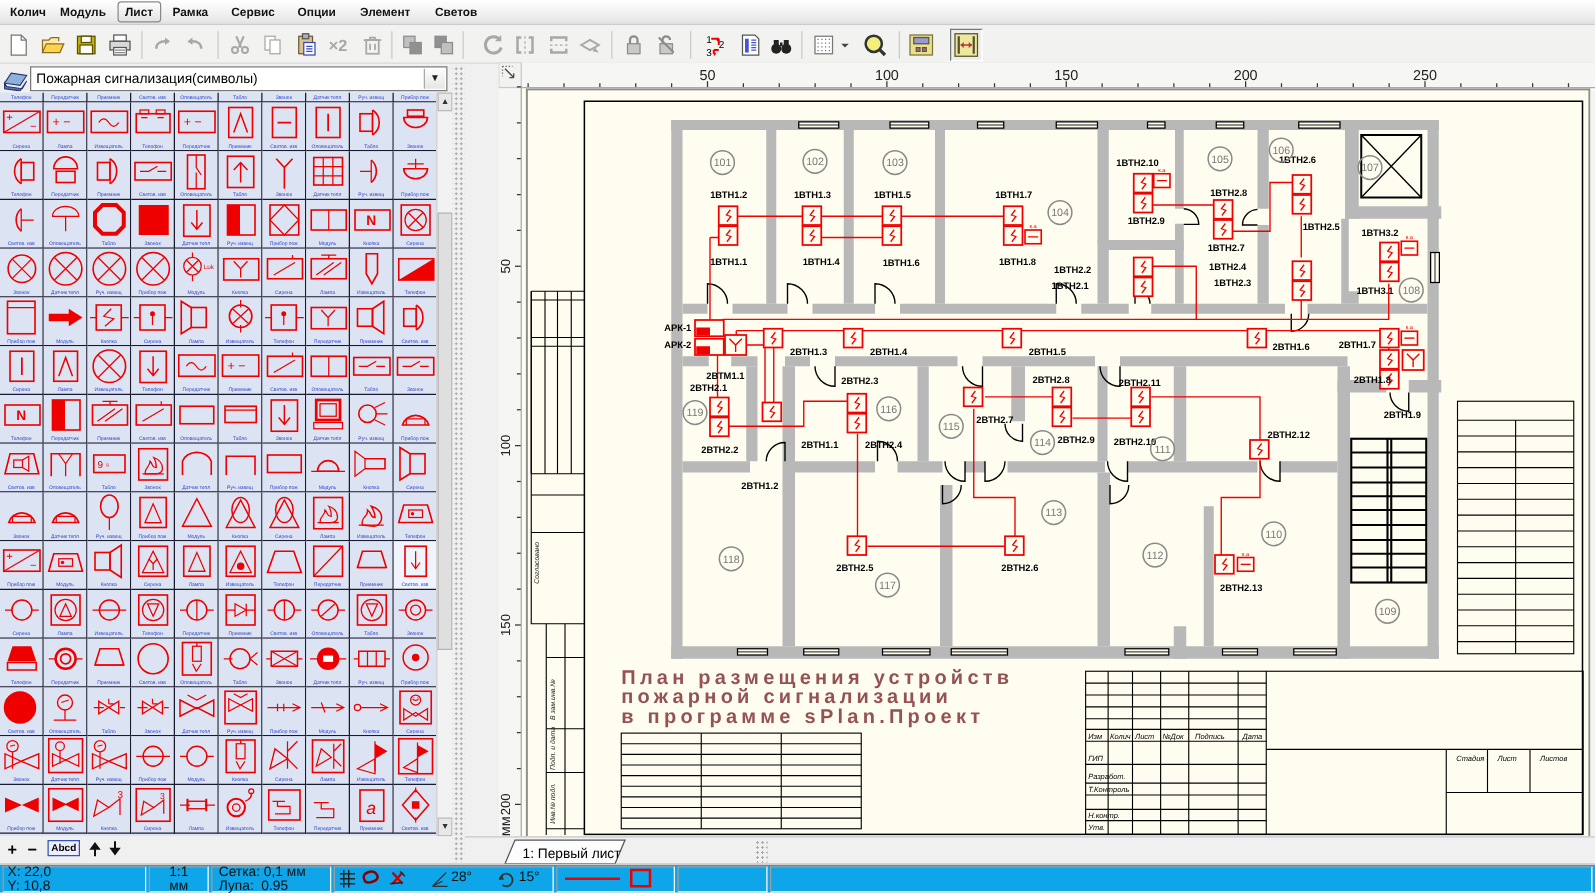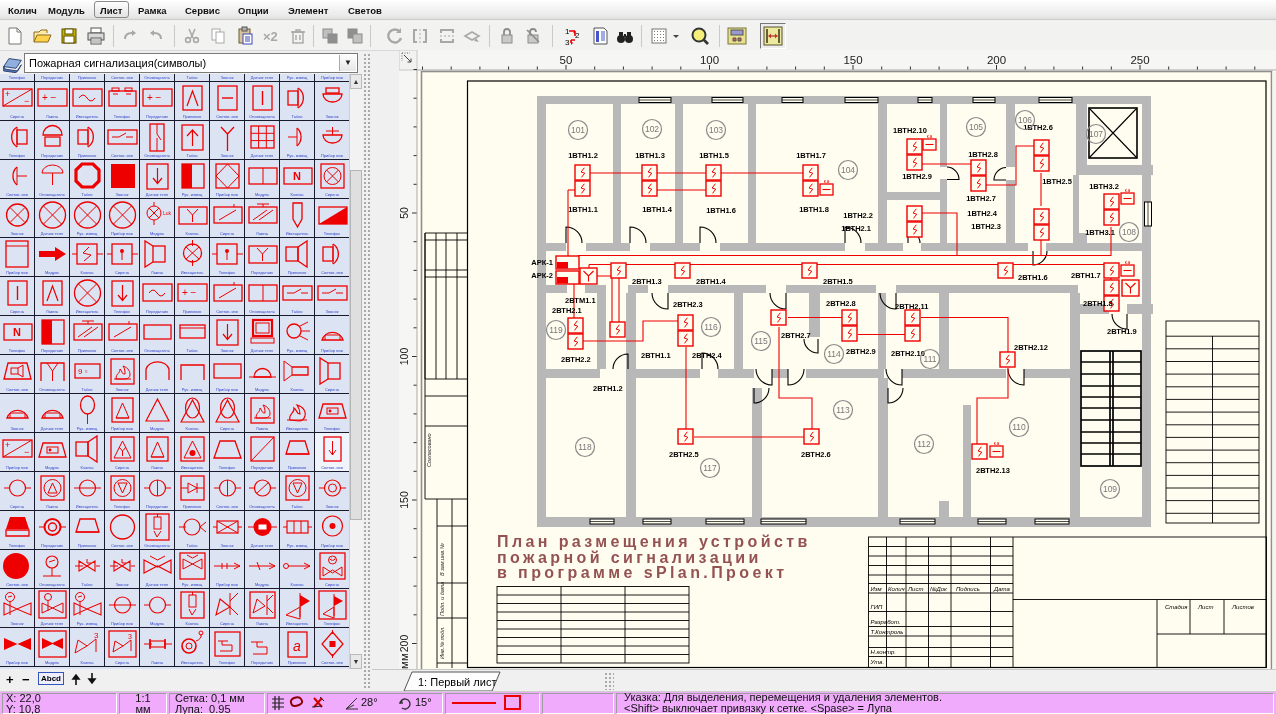--- a/index.html
+++ b/index.html
@@ -13,21 +13,21 @@
 #combobtn{position:absolute;right:1px;top:1px;width:17px;height:16px;background:linear-gradient(#fdfdfd,#e6e6e6);border-left:1px solid #aaa;text-align:center;font-size:8px;line-height:16px;color:#222;}
 #grid{position:absolute;left:0;top:74px;width:349px;height:595px;background:#dce4f3;overflow:hidden;}
 .cell{position:absolute;width:35px;height:40px;border-right:1px solid #1a1a2e;border-bottom:1px solid #1a1a2e;background:#dce4f3;}
 .cap{position:absolute;left:0;bottom:1px;width:34px;font-size:4px;color:#3344cc;text-align:center;white-space:nowrap;overflow:hidden;}
 #vsb{position:absolute;left:349px;top:74px;width:13px;height:595px;background:#f2f2f2;border-left:1px solid #d0d0d0;}
 #split{position:absolute;left:362px;top:52px;width:10px;height:638px;background:#f0f0f0;background-image:radial-gradient(#a9a9a9 0.8px,transparent 1px);background-size:4px 4px;background-position:1px 1px;}
 #vtools{position:absolute;left:372px;top:52px;width:27px;height:566px;background:#c2410c;margin-left:48px;}
 .vt{position:absolute;left:1px;width:25px;height:25px;}
 #panelbar{position:absolute;left:0;top:669px;width:362px;height:21px;background:#f0f0f0;}
 #tabrow{position:absolute;left:372px;top:669px;width:904px;height:22px;background:#f0f0f0;border-top:1px solid #c8c8c8;}
-#statusbar{position:absolute;left:0;top:691px;width:1276px;height:23px;background:#f0abfc;border-top:1px solid #cfcfcf;font-size:11px;color:#111;}
+#statusbar{position:absolute;left:0;top:691px;width:1276px;height:23px;background:#0ea5e9;border-top:1px solid #cfcfcf;font-size:11px;color:#111;}
 .sf{position:absolute;top:1px;height:21px;border:1px solid;border-color:#9e9e9e #fdfdfd #fdfdfd #9e9e9e;}
 svg text{font-family:"Liberation Sans",sans-serif;}
 </style></head><body>
 
 <div id="menubar">
 <div class="mi" style="left:8px;">Колич</div>
 <div class="mi" style="left:48px;">Модуль</div>
 <div class="mi" style="left:100px;">Лист</div>
 <div class="mi" style="left:138px;">Рамка</div>
 <div class="mi" style="left:185px;">Сервис</div>
@@ -1942,13 +1942,12 @@
       <path d="M2 13L13 2M2 13h12M2 13L10 9" stroke="#333" fill="none"></path>
     </svg>
     <div style="position:absolute;left:361px;top:4px;font-size:11px;">28°</div>
     <svg style="position:absolute;left:397px;top:3px;" width="16" height="16" viewBox="0 0 16 16">
       <path d="M3 9a5 5 0 1 1 2 4" fill="none" stroke="#333" stroke-width="1.4"></path>
       <path d="M2 8l3-3 1 4z" fill="#333"></path>
     </svg>
     <div style="position:absolute;left:415px;top:4px;font-size:11px;">15°</div>
     <div style="position:absolute;left:452px;top:10px;width:44px;height:2px;background:#e00;"></div>
     <div style="position:absolute;left:504px;top:3px;width:17px;height:15px;border:2px solid #e00;"></div>
-    <div style="position:absolute;left:624px;top:0px;line-height:11px;font-size:11px;">Указка: Для выделения, перемещения и удаления элементов.<br>&lt;Shift&gt; выключает привязку к сетке. &lt;Spase&gt; = Лупа</div>
   </div>
 </body></html>

